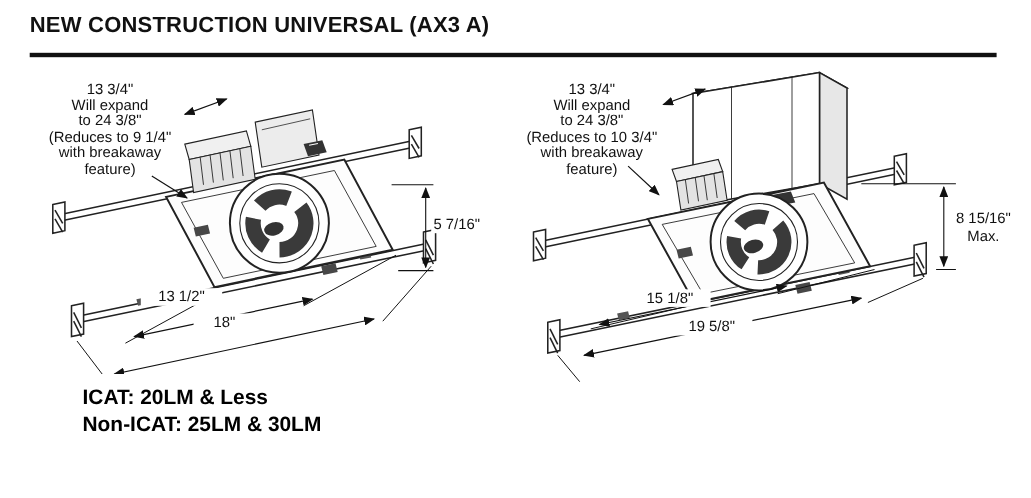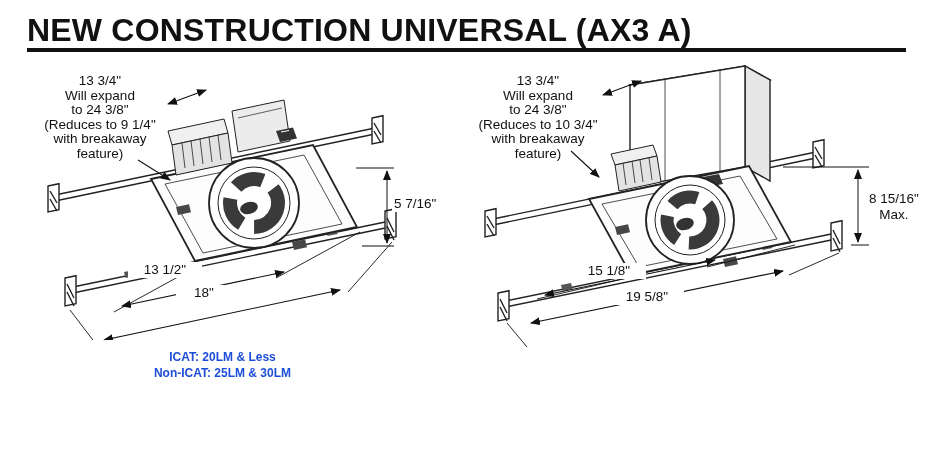--- a/index.html
+++ b/index.html
@@ -5,21 +5,21 @@
   * { margin:0; padding:0; box-sizing:border-box; }
   html,body { background:#fff; }
   body {
     width:937px; height:453px;
     font-family:"Liberation Sans","DejaVu Sans",sans-serif;
     color:#111;
   }
   .page { position:relative; width:937px; height:453px; background:#fff; overflow:hidden; }
   .title {
     position:absolute; left:27px; top:12px;
-    font-size:32px; font-weight:700; letter-spacing:0.2px; color:#111;
+    font-size:20px; font-weight:700; letter-spacing:0.2px; color:#111;
   }
   .title-rule { position:absolute; left:27px; top:48px; width:879px; height:4px; background:#111; }
   svg.drawing { position:absolute; }
   .d-left  { left:30px;  top:60px; }
   .d-right { left:465px; top:55px; }
   .note {
     position:absolute; font-size:13.5px; line-height:1.08; text-align:center;
     white-space:pre-line; color:#111;
   }
   .note-left  { left:36px;  top:74px; width:128px; }
@@ -29,22 +29,22 @@
     padding:0 2px; white-space:pre-line; line-height:1.15;
   }
   .dim-ctr { text-align:center; }
   .dim-h-left  { left:392px; top:196px; }
   .dim-h-right { left:862px; top:191px; text-align:center; width:64px; }
   .dim-13 { left:128px; top:262px; width:74px; }
   .dim-18 { left:176px; top:285px; width:56px; }
   .dim-15 { left:572px; top:263px; width:74px; }
   .dim-19 { left:610px; top:289px; width:74px; }
   .caption {
-    position:absolute; font-size:12px; font-weight:700; text-align:center;
-    white-space:pre-line; line-height:1.3; color:#1d4ed8;
+    position:absolute; font-size:19px; font-weight:700; 
+    white-space:pre-line; line-height:1.3; color:#000000;
   }
   .cap-left  { left:75px;  top:350px; width:295px; }
   .cap-right { left:575px; top:353px; width:250px; }
 </style>
 </head>
 <body>
 
 <div class="page">
 
   <h1 class="title">NEW CONSTRUCTION UNIVERSAL (AX3 A)</h1>

